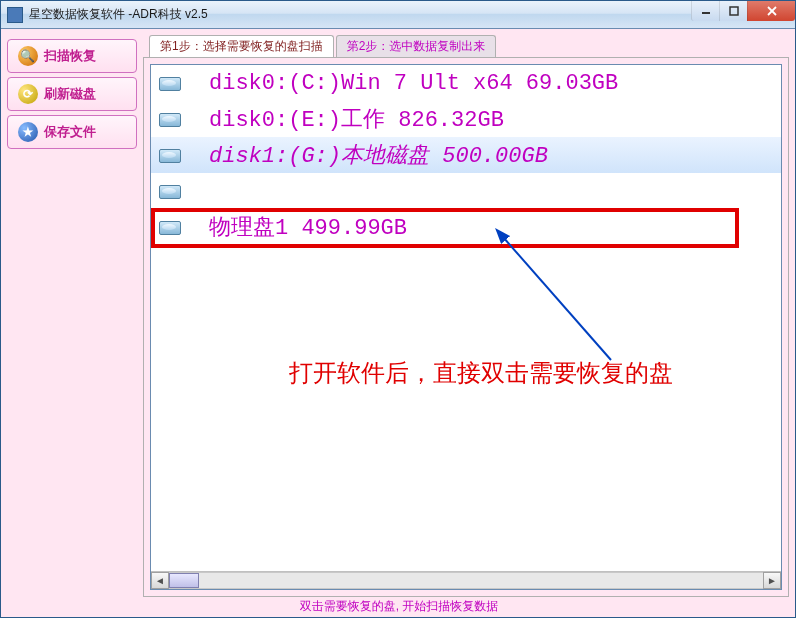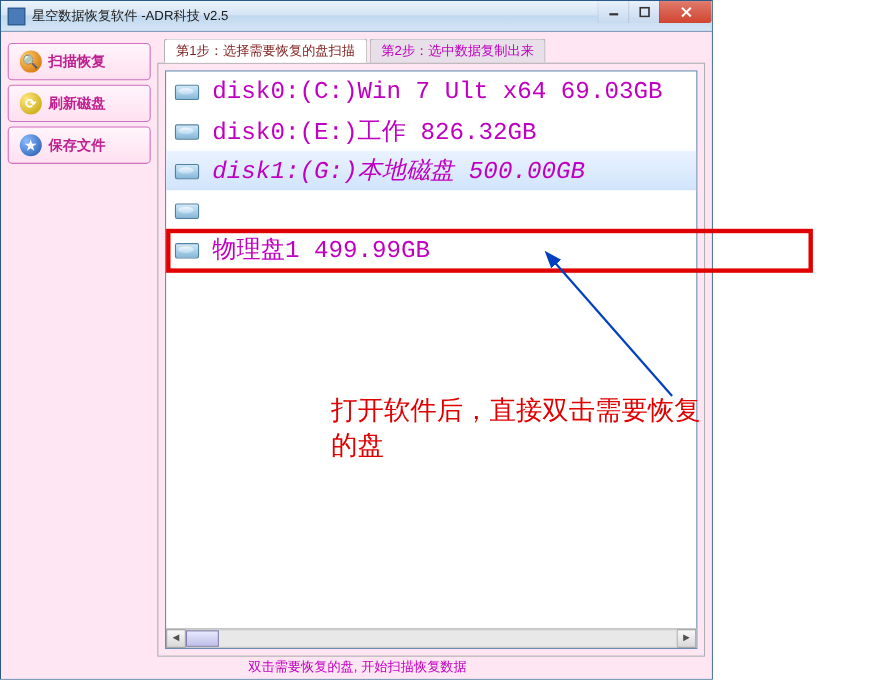--- a/index.html
+++ b/index.html
@@ -1,18 +1,18 @@
 <!DOCTYPE html>
 <html><head>
 <meta charset="utf-8">
 <style>
 * { box-sizing: border-box; margin: 0; padding: 0; }
 body { font-family: "Microsoft YaHei", SimSun, sans-serif; background: #fff; width: 796px; height: 618px; overflow: hidden; position: relative; }
 
-.window { width: 648px; height: 618px; border: 1px solid #2a5a8a; display: flex; flex-direction: column; }
+.window { width: 796px; height: 618px; border: 1px solid #2a5a8a; display: flex; flex-direction: column; }
 
 .titlebar { height: 28px; background: linear-gradient(to bottom, #eaf3fb 0%, #d6e5f5 45%, #c0d8ef 50%, #d6e5f5 100%); display: flex; align-items: center; padding-left: 6px; border-bottom: 1px solid #6a8bb0; position: relative; }
 .titlebar .app-icon { width: 16px; height: 16px; background: #4a7ab8; border: 1px solid #2a5a8a; margin-right: 6px; }
 .titlebar .title { font-size: 12px; color: #1a1a1a; }
 .winbtns { position: absolute; right: 0; top: 0; height: 20px; display: flex; }
 .winbtn { width: 30px; height: 20px; display: flex; align-items: center; justify-content: center; font-size: 11px; color: #333; border-left: 1px solid rgba(0,0,0,0.1); }
 .winbtn.min { background: linear-gradient(to bottom, #e8f0fa, #c8daf0); width: 28px; border-radius: 0 0 0 3px;}
 .winbtn.max { background: linear-gradient(to bottom, #e8f0fa, #c8daf0); width: 28px;}
 .winbtn.close { background: linear-gradient(to bottom, #e07a6a, #d04530); width: 48px; color: #fff; border-radius: 0 0 3px 0;}
 .winbtn svg { display:block; }
@@ -31,34 +31,34 @@
 .right-pane { flex: 1; display: flex; flex-direction: column; min-width: 0; }
 
 .tabbar { height: 22px; display: flex; align-items: flex-end; padding-left: 6px; }
 .tab { height: 22px; padding: 0 10px; font-size: 12px; line-height: 20px; border: 1px solid #b0b0b0; border-bottom: none; background: #e8e0e8; color: #c000c0; margin-right: 2px; border-radius: 3px 3px 0 0; }
 .tab.active { background: #fff; color: #7f1d1d; position: relative; z-index: 2; }
 
 .content-frame { flex: 1; border: 1px solid #b0b0b0; background: #ffe6f2; display: flex; flex-direction: column; padding: 6px; min-height: 0; }
 
 .listbox { flex: 1; background: #fff; border: 1px solid #6a8bb0; display: flex; flex-direction: column; min-height: 0; position: relative; }
 .list-inner { flex: 1; overflow: hidden; }
-.disk-row { height: 36px; display: flex; align-items: center; padding-left: 6px; gap: 12px; font-family: Consolas, "Courier New", monospace; font-size: 22px; color: #c000c0; white-space: nowrap; }
+.disk-row { height: 36px; display: flex; align-items: center; padding-left: 6px; gap: 28px; font-family: Consolas, "Courier New", monospace; font-size: 22px; color: #c000c0; white-space: nowrap; }
 .disk-row.selected { background: linear-gradient(to bottom, #eaf3ff, #d0e4fb); font-style: italic; }
 .disk-icon { width: 24px; height: 20px; position: relative; flex-shrink:0; }
 .disk-icon::before { content:""; position:absolute; left:2px; top:4px; width:20px; height:12px; background: linear-gradient(to bottom,#d0e8f8,#88b8d8); border:1px solid #5080a0; border-radius:2px; }
 .disk-icon::after { content:""; position:absolute; left:5px; top:7px; width:14px; height:6px; background: linear-gradient(to bottom,#f0f8ff,#b8d8f0); border-radius:50%; }
 
 .highlight-box { position:absolute; border: 4px solid #e00000; pointer-events:none; left:0px; top:143px; width:588px; height:40px; z-index:5;}
 
 .hscroll { height: 18px; background: #f0f0f0; border-top: 1px solid #c0c0c0; display: flex; align-items: stretch; }
 .hscroll .arrow { width: 18px; background: linear-gradient(to bottom,#f8f8f8,#d8d8d8); border: 1px solid #a0a0a0; display:flex; align-items:center; justify-content:center; font-size:10px; color:#505050;}
 .hscroll .track { flex:1; background:#e8e8e8; position:relative; border-top:1px solid #c8c8c8; border-bottom:1px solid #c8c8c8;}
 .hscroll .thumb { position:absolute; left:0; top:0; bottom:0; width:30px; background: linear-gradient(to bottom,#e8e8ff,#c0c0e8); border:1px solid #8080b0;}
 
-.annotation-text { position:absolute; left:300px; top:328px; font-size: 24px; color: #e00000; font-family: SimSun, serif; z-index:10; pointer-events:none;}
+.annotation-text { position:absolute; left:288px; top:328px; font-size: 24px; color: #e00000; font-family: SimSun, serif; z-index:10; pointer-events:none;}
 .arrow-svg { position:absolute; left:490px; top:196px; z-index:9; pointer-events:none;}
 
 .statusbar { height: 18px; font-size: 12px; color: #c000c0; padding-left: 2px; display:flex; align-items:center;justify-content:center;}
 </style>
 </head>
 <body>
 
 <div class="window">
   <div class="titlebar">
     <div class="app-icon"></div>

